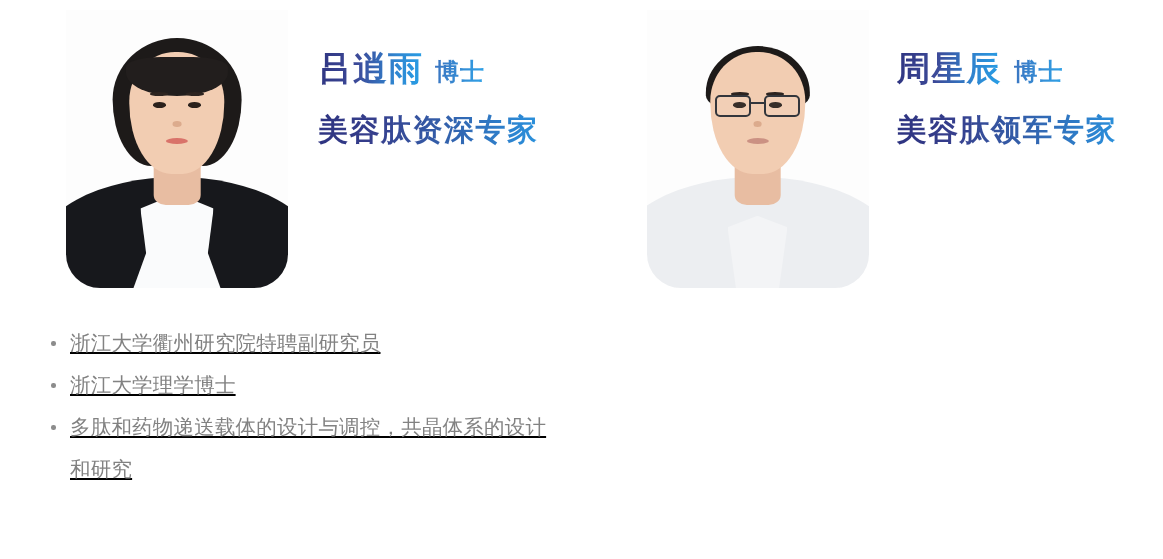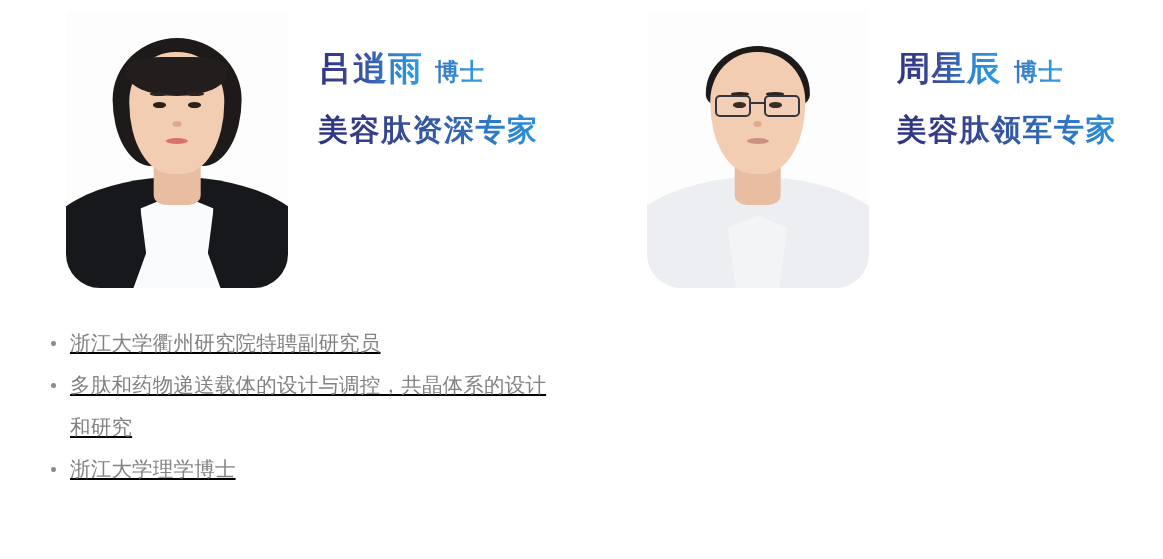--- a/index.html
+++ b/index.html
@@ -323,22 +323,22 @@
         <div class="name-line">
           <span class="expert-name">吕逍雨</span>
           <span class="expert-degree">博士</span>
         </div>
         <div class="expert-role">美容肽资深专家</div>
       </div>
     </div>
 
     <ul class="bullets">
       <li>浙江大学衢州研究院特聘副研究员</li>
+      <li>浙江大学理学博士</li>
       <li>多肽和药物递送载体的设计与调控，共晶体系的设计和研究</li>
-      <li>浙江大学理学博士</li>
     </ul>
   </div>
 
   <div class="expert-col right">
     <div class="expert-head">
 
       <div class="photo-wrap">
         <div class="portrait">
           <div class="pt-bg"></div>
           <div class="pt-body shirtonly"></div>

